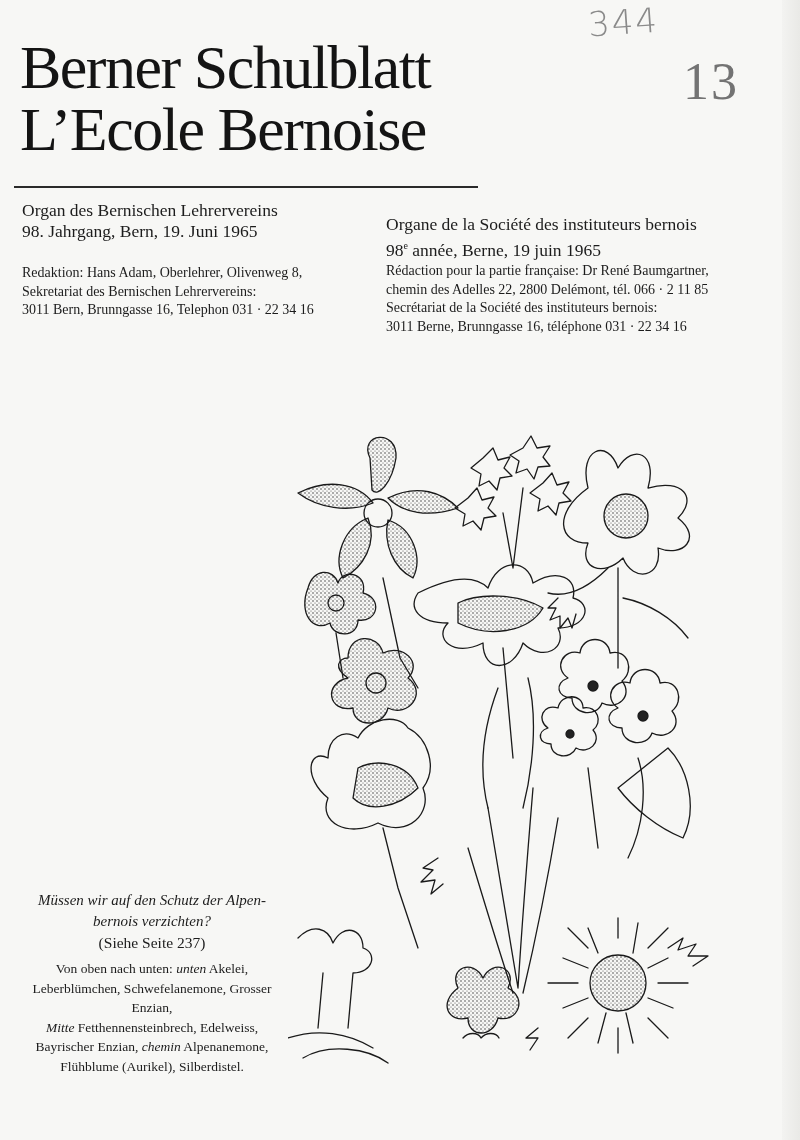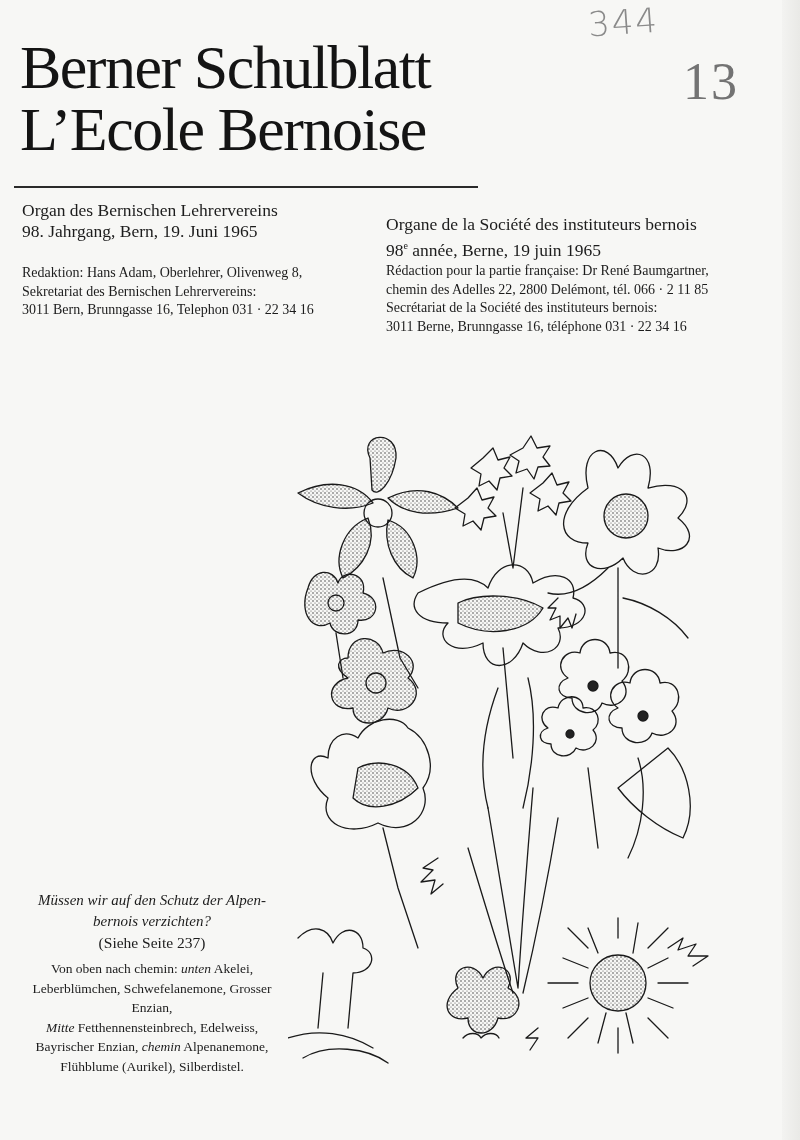--- a/index.html
+++ b/index.html
@@ -210,14 +210,14 @@
   <g>
     <path d="M200 380 C210 440 220 500 230 560 M245 360 C240 420 235 480 230 560 M180 420 C195 470 210 520 225 565 M270 390 C260 450 248 510 235 565"></path>
     <path d="M150 430 l-15 10 l10 2 l-12 12 l14 -2 l-4 14 l12 -10"></path>
   </g>
 </svg>
 
 <div class="caption">
   <div class="q">Müssen wir auf den Schutz der Alpen-</div>
   <div class="q">bernois verzichten?</div>
   <div class="ref">(Siehe Seite 237)</div>
-  <div class="desc"><span>Von oben nach chemin: </span><i>unten</i><span> Akelei, Leberblümchen, Schwefel­anemone, Grosser Enzian,</span><br><i>Mitte</i><span> Fetthennensteinbrech, Edelweiss, Bayrischer Enzian, </span><i>chemin</i><span> Alpenanemone, Flühblume (Aurikel), Silberdistel.</span></div>
+  <div class="desc"><span>Von oben nach unten: </span><i>unten</i><span> Akelei, Leberblümchen, Schwefel­anemone, Grosser Enzian,</span><br><i>Mitte</i><span> Fetthennensteinbrech, Edelweiss, Bayrischer Enzian, </span><i>chemin</i><span> Alpenanemone, Flühblume (Aurikel), Silberdistel.</span></div>
 </div>
 
 </body></html>

